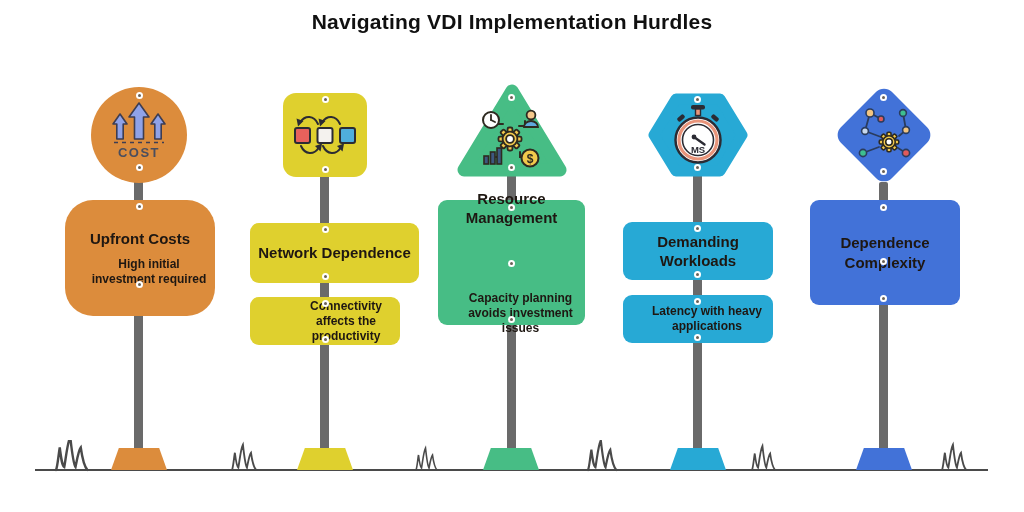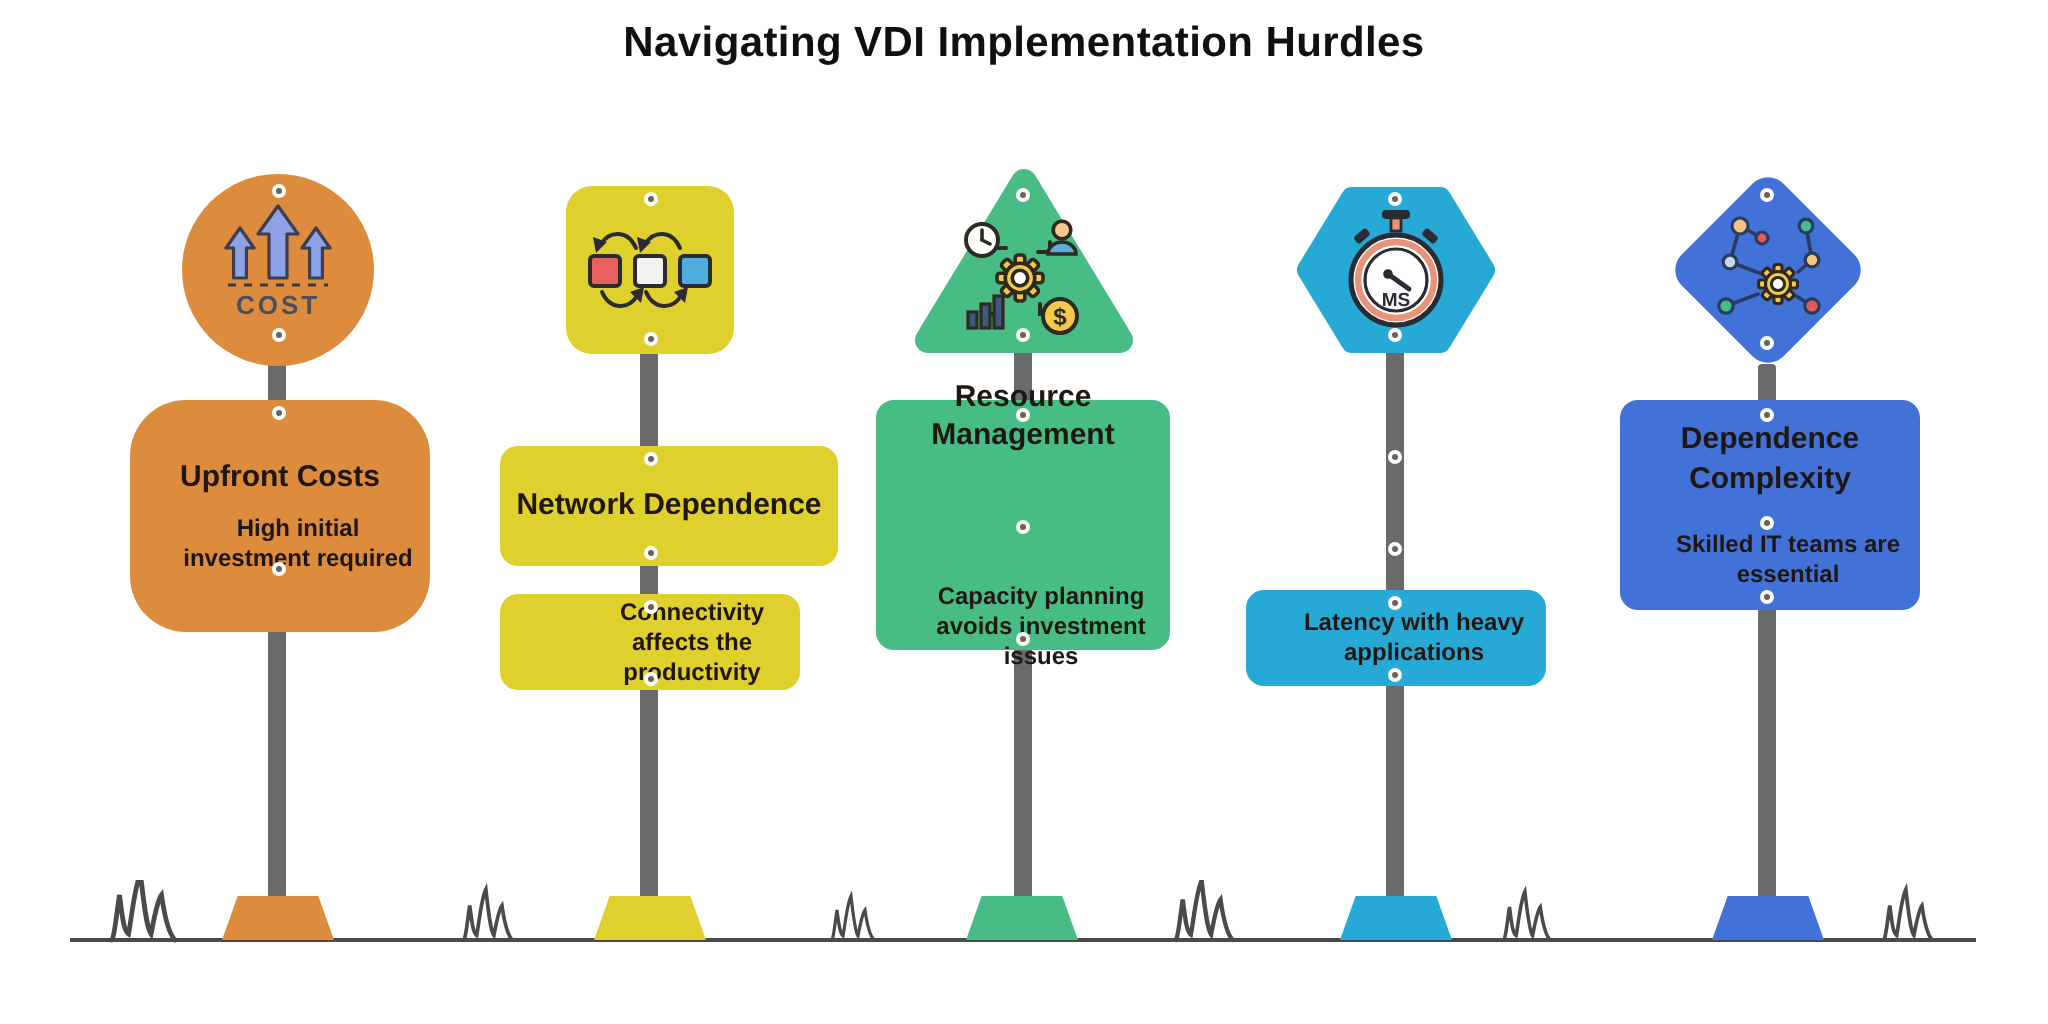--- a/index.html
+++ b/index.html
@@ -180,20 +180,23 @@
     <g transform="translate(45,14) rotate(42)">
         <rect x="-4" y="-2.2" width="8" height="4.4" rx="1.5" fill="#2b2b33"></rect>
       </g>
     <circle cx="28" cy="36" r="22.5" fill="#ffffff" stroke="#2b2b33" stroke-width="2.5"></circle>
     <circle cx="28" cy="36" r="19" fill="none" stroke="#E8947A" stroke-width="3.2"></circle>
     <circle cx="28" cy="36" r="15.5" fill="#ffffff" stroke="#2b2b33" stroke-width="1.6"></circle>
     <circle cx="24" cy="33" r="2.4" fill="#2b2b33"></circle>
     <line x1="24" y1="33" x2="34.5" y2="40.5" stroke="#2b2b33" stroke-width="2.4" stroke-linecap="round"></line>
     <text x="28" y="49" text-anchor="middle" font-size="9.5" font-weight="700" fill="#2b2b33">MS</text>
   </svg>
+  <div class="sign bg-cyan" style="left:623px;top:222px;width:150px;height:58px;">
+    <div class="sign-title">Demanding Workloads</div>
+  </div>
   <div class="sign bg-cyan narrow" style="left:623px;top:295px;width:150px;height:48px;">
     <div class="sign-desc">Latency with heavy applications</div>
   </div>
   <div class="base bg-cyan" style="left:670px;"></div>
 
   <div class="shape diamond bg-blue" style="left:848px;top:99px;width:72px;height:72px;"></div>
   <svg class="icon" style="left:854px;top:105px;" width="60" height="60" viewBox="0 0 60 60">
     <g stroke="#2a3c5e" stroke-width="1.8" stroke-linecap="round">
       <line x1="16" y1="8" x2="27" y2="14"></line>
       <line x1="16" y1="8" x2="11" y2="26"></line>
@@ -209,21 +212,20 @@
       <circle cx="11" cy="26" r="3.4" fill="#C9D8EC"></circle>
       <circle cx="9" cy="48" r="3.6" fill="#3DBF8F"></circle>
       <circle cx="49" cy="8" r="3.4" fill="#3DBF8F"></circle>
       <circle cx="52" cy="25" r="3.4" fill="#F2C581"></circle>
       <circle cx="52" cy="48" r="3.6" fill="#E05A5A"></circle>
     </g>
     <use href="#gear" transform="translate(35,37) scale(0.78)"></use>
   </svg>
   <div class="sign bg-blue gap-lg" style="left:810px;top:200px;width:150px;height:105px;">
     <div class="sign-title">Dependence Complexity</div>
-    <div class="sign-desc">Skilled IT teams are essential</div>
   </div>
   <div class="base bg-blue" style="left:856px;"></div>
 
   <span class="screw" style="left:136px;top:92px;"></span>
   <span class="screw" style="left:136px;top:164px;"></span>
   <span class="screw" style="left:322px;top:96px;"></span>
   <span class="screw" style="left:322px;top:166px;"></span>
   <span class="screw" style="left:508px;top:94px;"></span>
   <span class="screw" style="left:508px;top:164px;"></span>
   <span class="screw" style="left:694px;top:96px;"></span>

